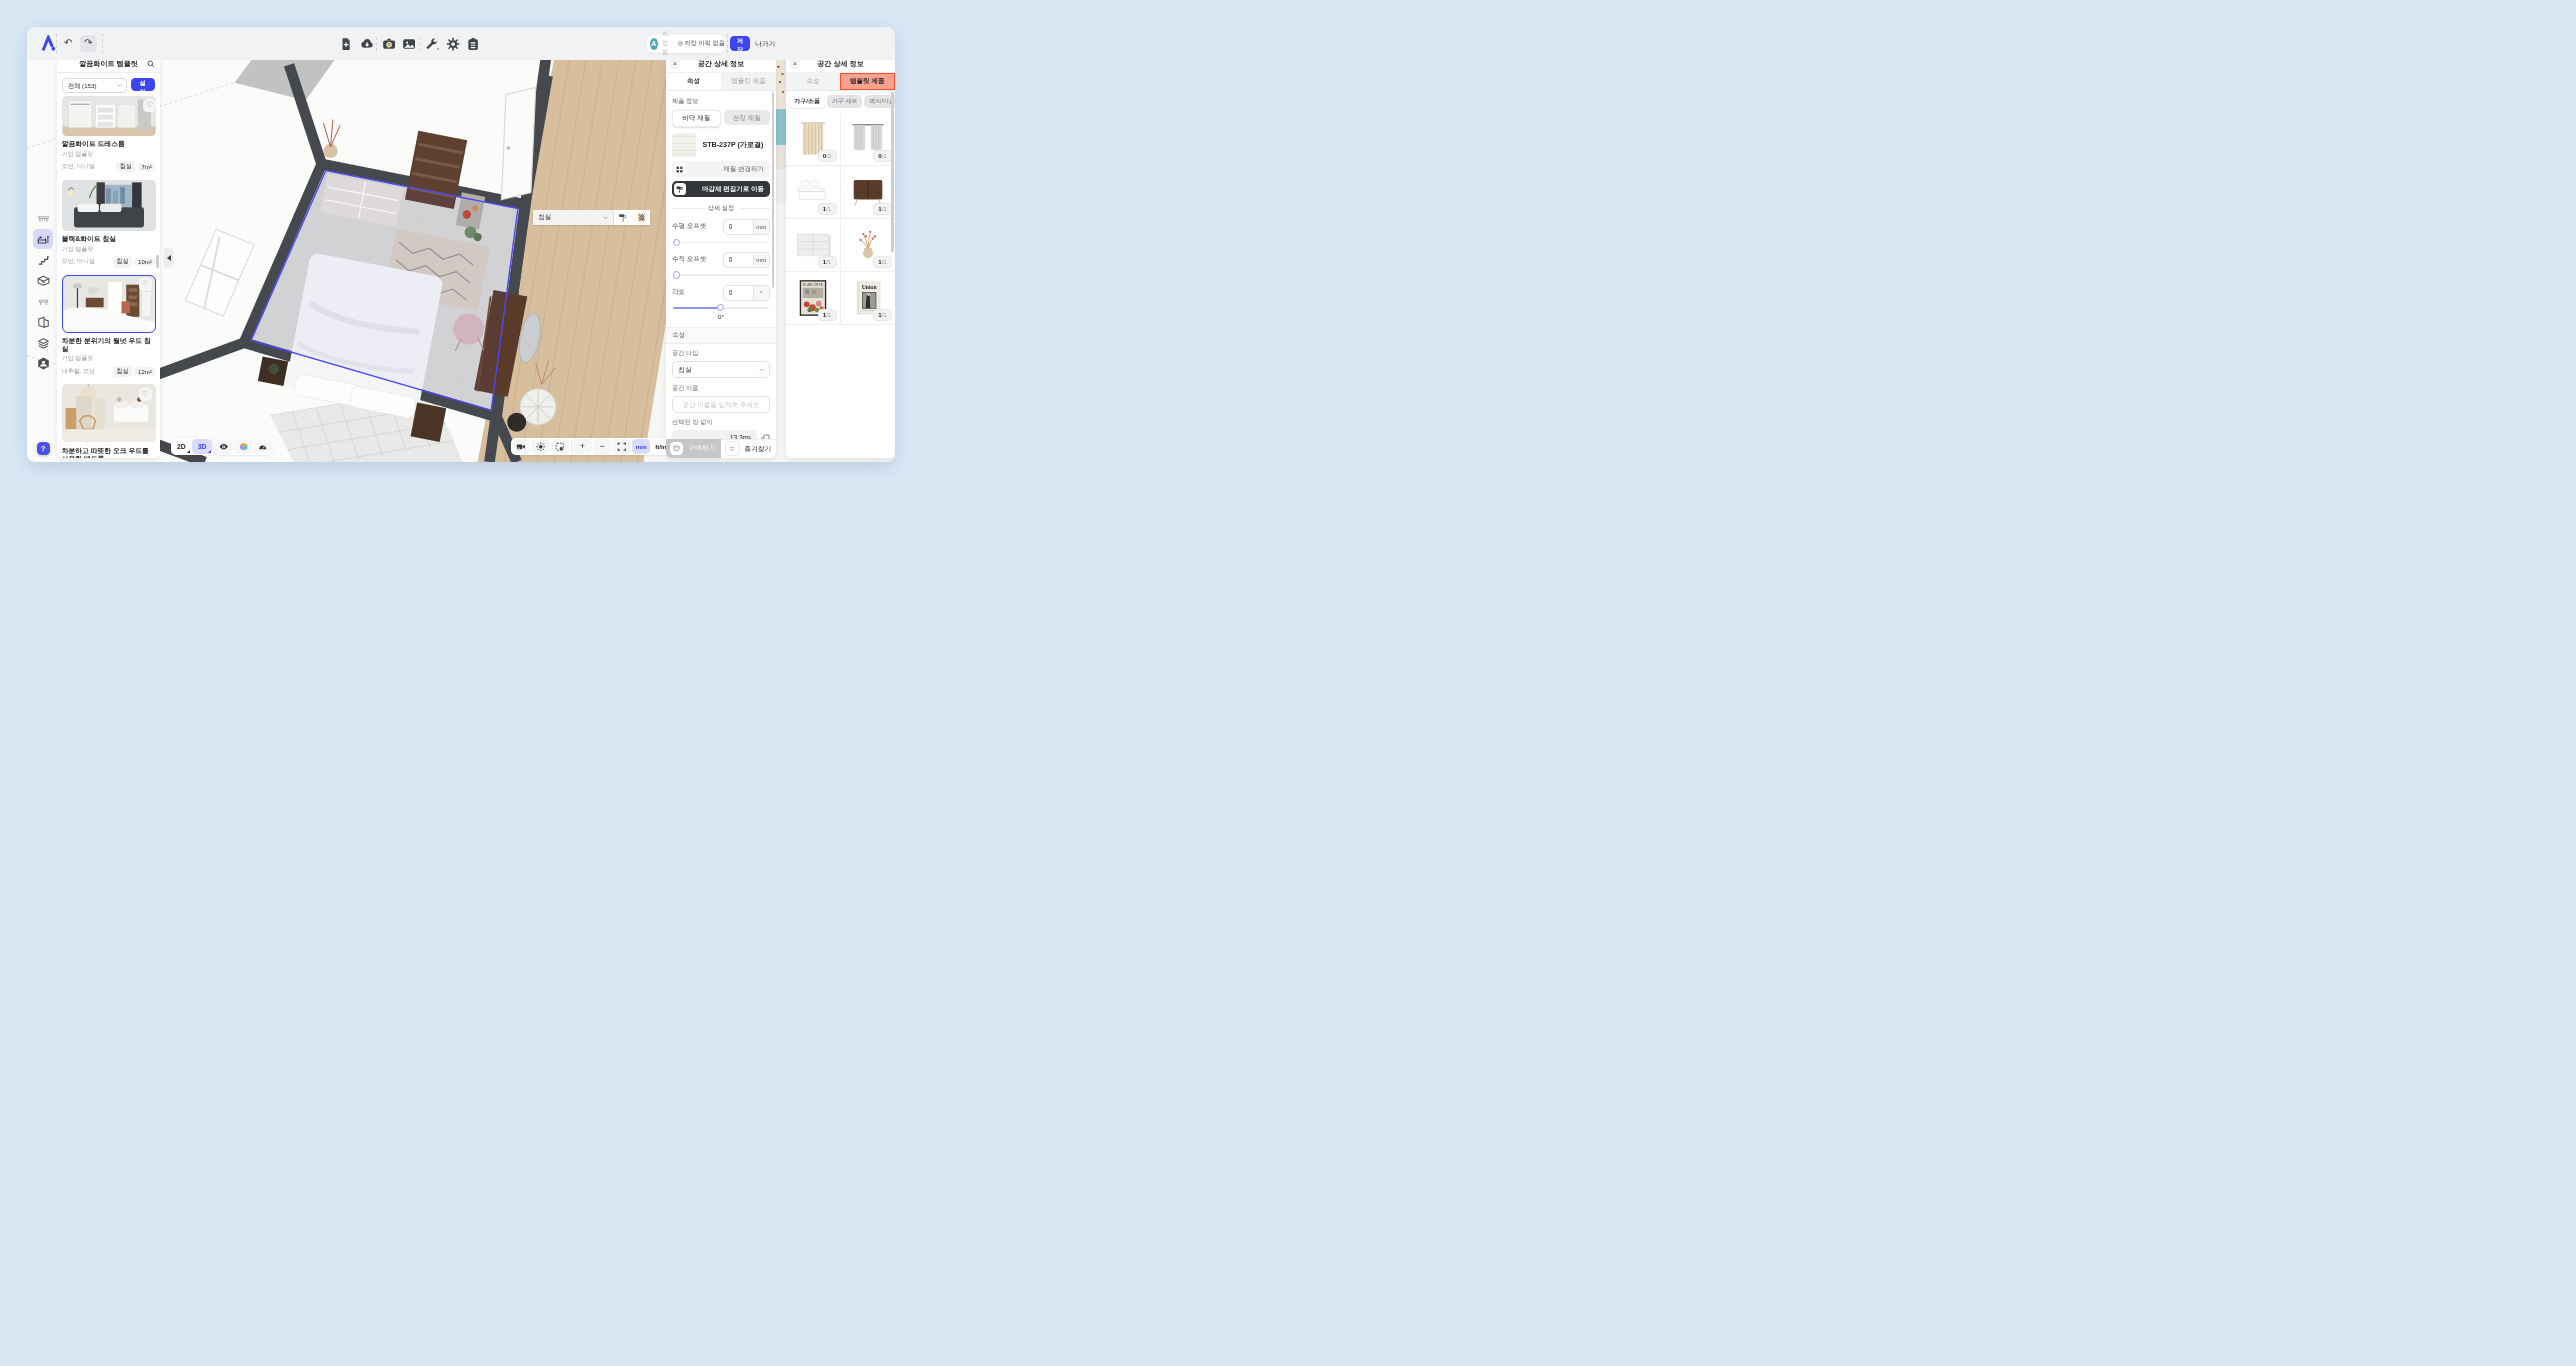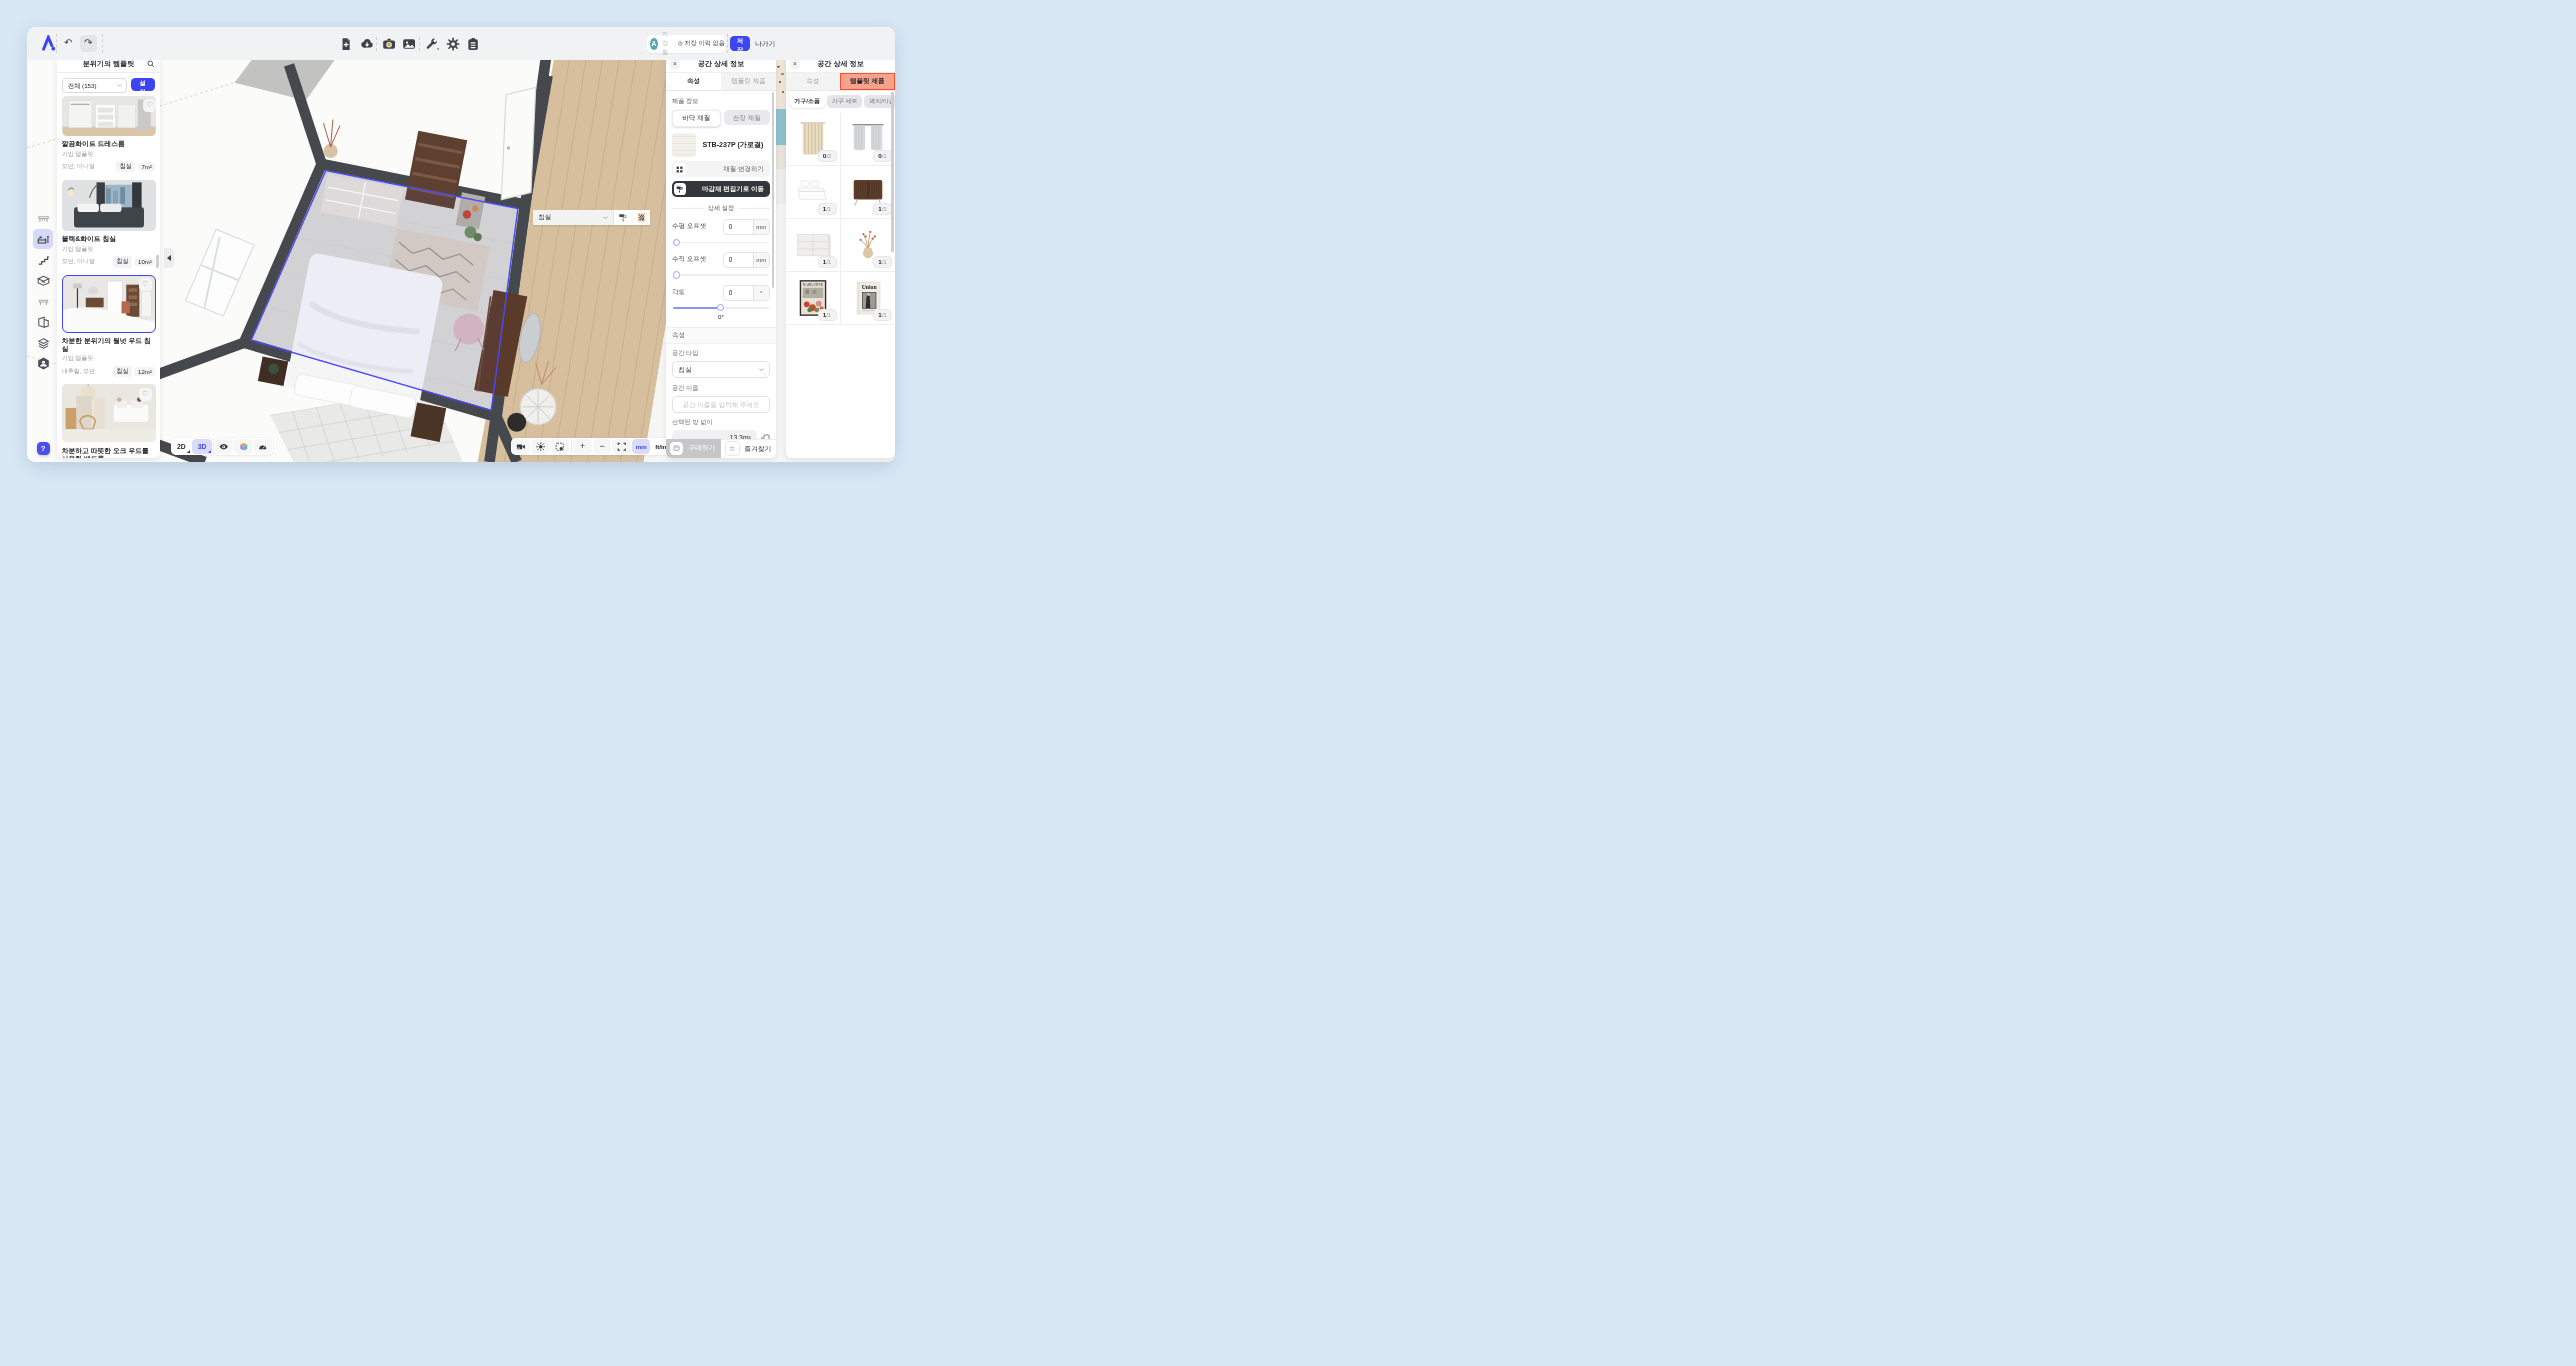--- a/index.html
+++ b/index.html
@@ -443,21 +443,21 @@
     </div>
     <div class="help">?</div>
   </div>
 
   <div class="collapse">
       <div class="tri"></div>
     </div>
 
   <div class="panel tpanel">
     <div class="tp-head">
-      <div class="tp-title">분위기의 템플릿</div>
+      <div class="tp-title">깔끔화이트 템플릿</div>
       <svg class="tp-search" viewBox="0 0 14 14">
           <circle cx="6" cy="6" r="4.2" fill="none" stroke="#3f4347" stroke-width="1.6"></circle>
           <line x1="9.2" y1="9.2" x2="12.6" y2="12.6" stroke="#3f4347" stroke-width="1.6"></line>
         </svg>
     </div>
     <div class="tp-filter">
       <div class="tp-select">
         <span>전체 (153)</span>
         <svg class="chev" viewBox="0 0 8 8">
             <path d="M1 2.5l3 3 3-3" fill="none" stroke="#9b9ea3" stroke-width="1.4"></path>

